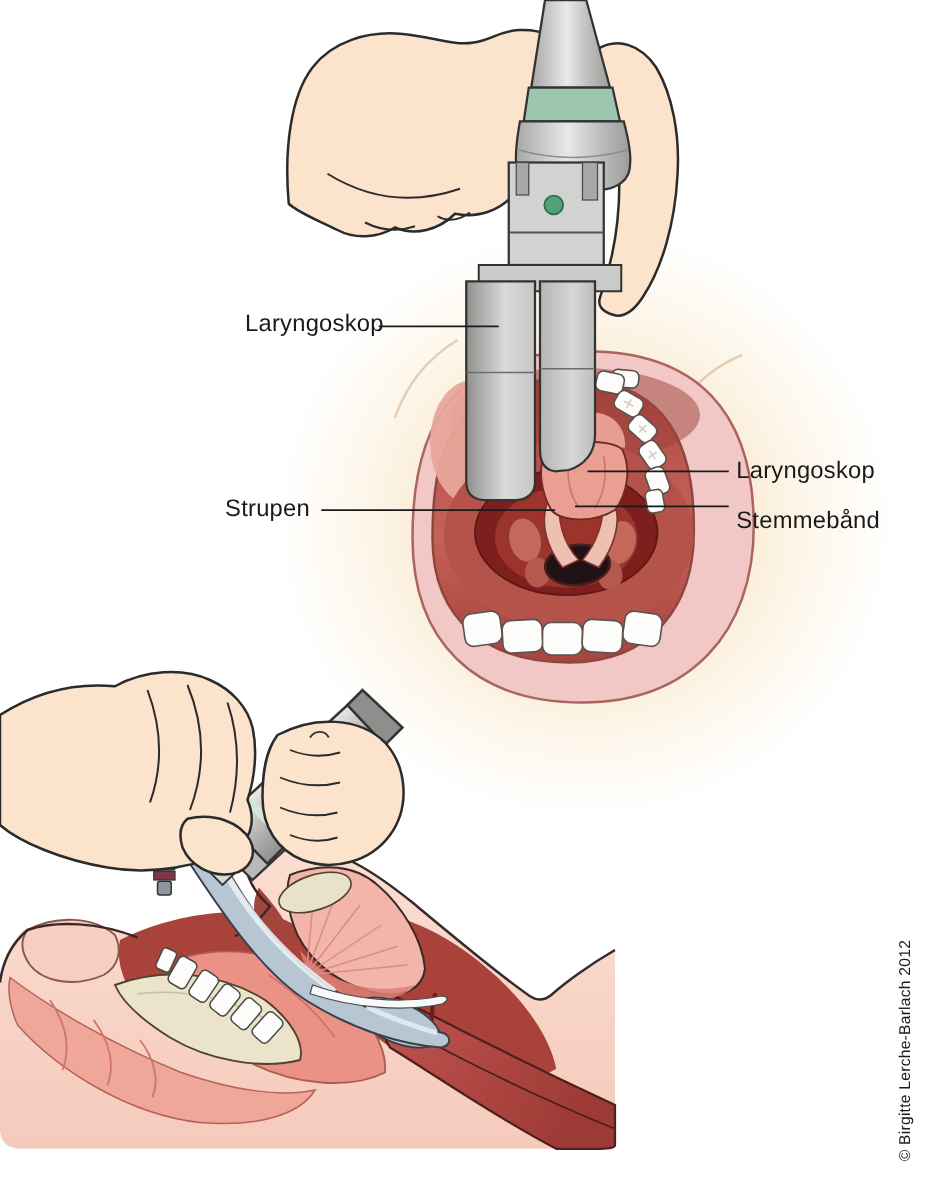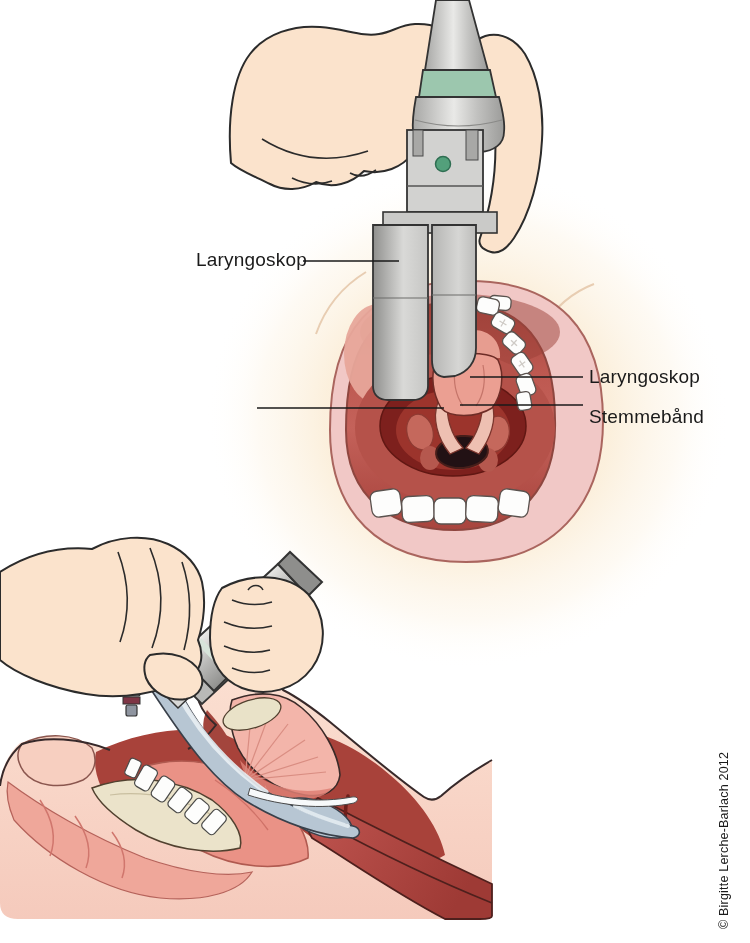--- a/index.html
+++ b/index.html
@@ -336,16 +336,17 @@
     <line x1="257" y1="408" x2="444" y2="408"></line>
   </g>
 </svg>
 
 <div class="label right" style="left:160px;top:249px;width:147px;">Laryngoskop</div>
 
 <div class="label" style="left:589px;top:366px;">Laryngoskop</div>
 
 <div class="label" style="left:589px;top:406px;">Stemmebånd</div>
 
+<div class="label right" style="left:108px;top:397px;width:140px;">Strupen</div>
 
 <div class="copyright">© Birgitte Lerche-Barlach 2012</div>
 
 </div>
 
 </body></html>

